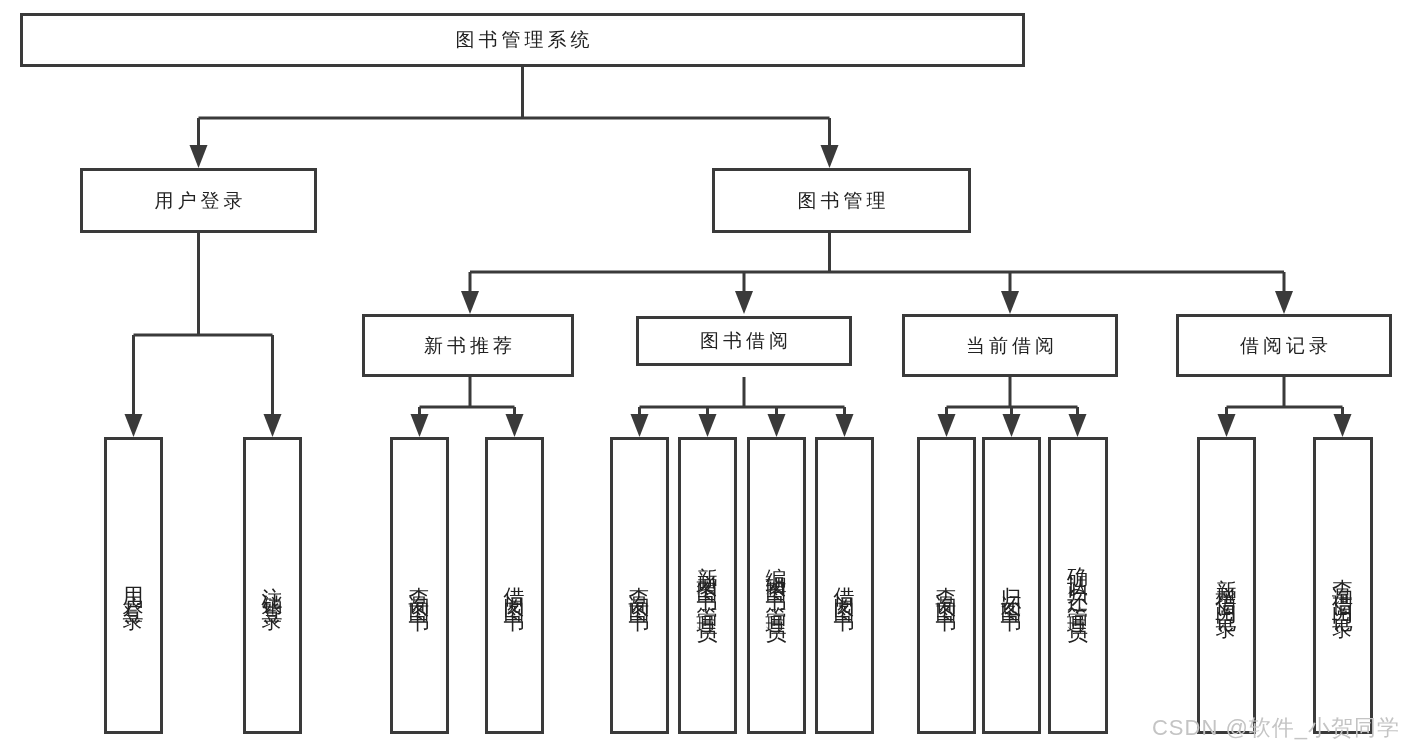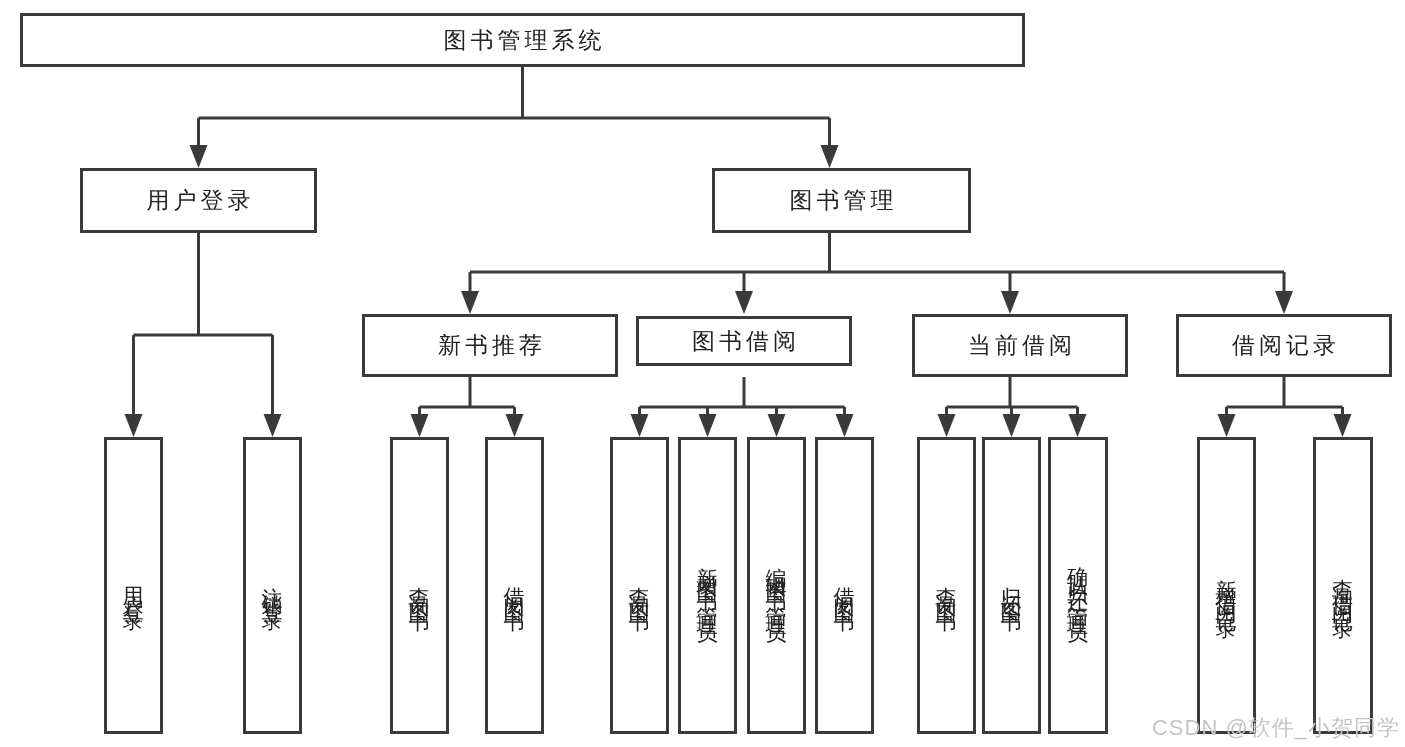--- a/index.html
+++ b/index.html
@@ -40,21 +40,21 @@
   .node {
     position: absolute;
     background: var(--box-bg);
     border: 3px solid var(--line);
     display: flex;
     align-items: center;
     justify-content: center;
     color: var(--text);
   }
   .hlabel {
-    font-size: 23px;
+    font-size: 19px;
     letter-spacing: 4px;
     text-indent: 4px; 
     white-space: nowrap;
   }
   .leaf span {
     writing-mode: vertical-rl;
     text-orientation: mixed;
     font-size: 21px;
     letter-spacing: 8px;
     line-height: 1;
@@ -109,23 +109,23 @@
     <path d="M1284 377 V407 M1226.5 407 H1342.5 M1226.5 407 V422 M1342.5 407 V422"></path>
     <polygon points="1217.5,414 1235.5,414 1226.5,437"></polygon>
     <polygon points="1333.5,414 1351.5,414 1342.5,437"></polygon>
   </svg>
 
   <div class="node hlabel" style="left:20px; top:13px; width:1005px; height:54px;">图书管理系统</div>
 
   <div class="node hlabel" style="left:80px; top:168px; width:237px; height:65px;">用户登录</div>
   <div class="node hlabel" style="left:712px; top:168px; width:259px; height:65px;">图书管理</div>
 
-  <div class="node hlabel" style="left:362px; top:314px; width:256px; height:63px;">新书推荐</div>
+  <div class="node hlabel" style="left:362px; top:314px; width:212px; height:63px;">新书推荐</div>
   <div class="node hlabel" style="left:636px; top:316px; width:216px; height:50px;">图书借阅</div>
-  <div class="node hlabel" style="left:902px; top:314px; width:216px; height:63px;margin-left:10px;">当前借阅</div>
+  <div class="node hlabel" style="left:902px; top:314px; width:216px; height:63px;">当前借阅</div>
   <div class="node hlabel" style="left:1176px; top:314px; width:216px; height:63px;">借阅记录</div>
 
   <div class="node leaf" style="left:104px; top:437px; width:59px; height:297px;">
     <span>用户登录</span>
     </div>
   <div class="node leaf" style="left:243px; top:437px; width:59px; height:297px;">
     <span>注销登录</span>
     </div>
 
   <div class="node leaf" style="left:390px; top:437px; width:59px; height:297px;">

